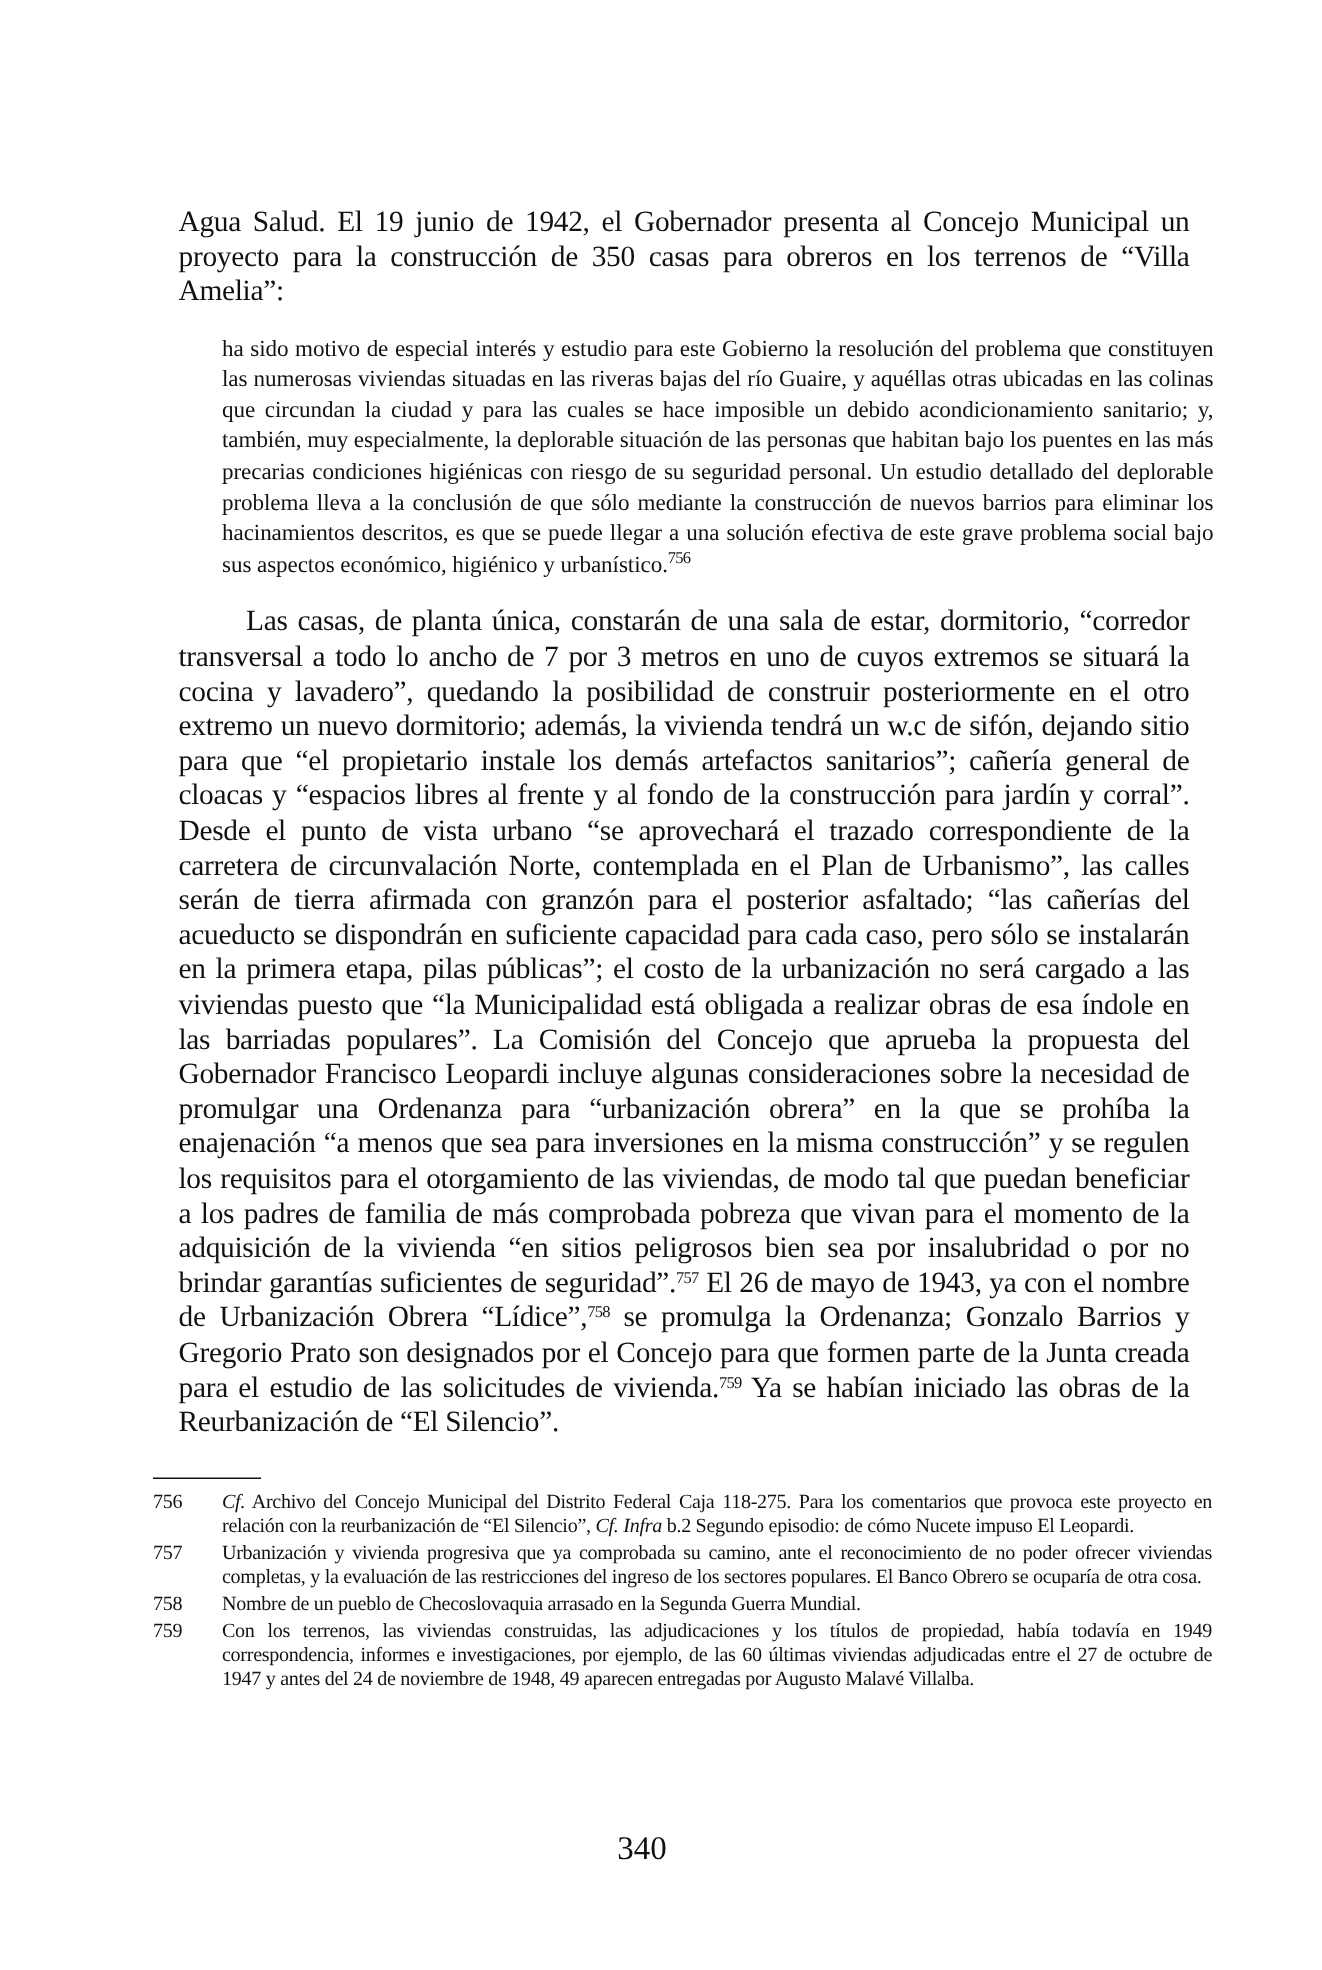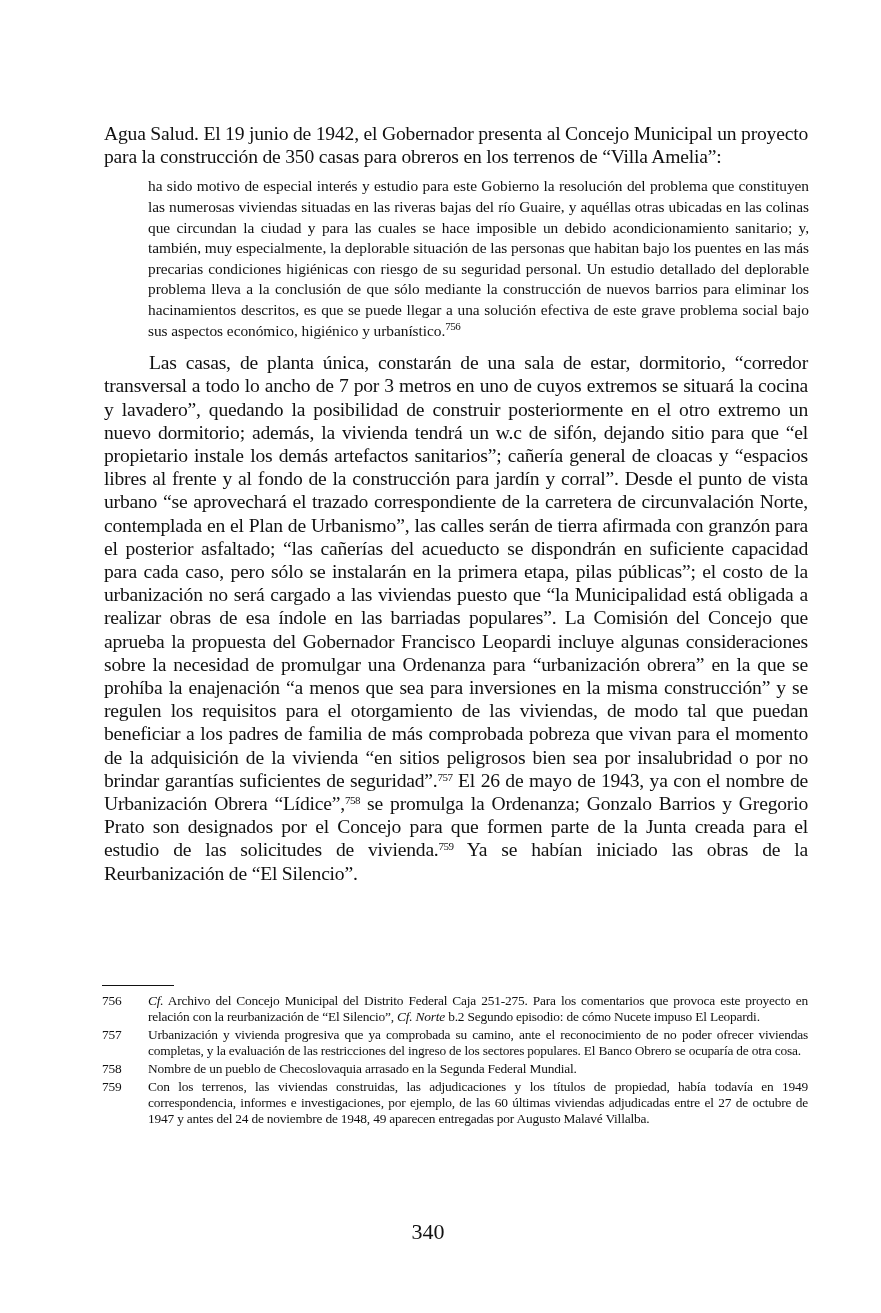--- a/index.html
+++ b/index.html
@@ -1,21 +1,21 @@
 <!DOCTYPE html>
 <html><head>
 <meta charset="utf-8">
 <style>
   html, body { margin: 0; padding: 0; background: #ffffff; }
   body { width: 881px; height: 1313px; position: relative; overflow: hidden; color: #111; }
   .page { position: absolute; left: 0; top: 0; width: 881px; height: 1313px; }
   .main { position: absolute; left: 103px; top: 121px; width: 706px;
           font-family: "Liberation Serif", serif; font-size: 19.6px; line-height: 23.2px;
           text-align: justify; letter-spacing: -0.2px; }
-  .main p { margin: 1px; }
+  .main p { margin: 16px; }
   .quote { margin: 8px 0 10px 45px !important; font-size: 15.4px; line-height: 20.6px; letter-spacing: -0.05px; }
   .indent { text-indent: 45px; }
   sup.fn { font-size: 11px; vertical-align: 6px; line-height: 0; letter-spacing: -0.5px; }
   .rule { position: absolute; left: 102px; top: 985px; width: 72px; height: 0; border-top: 1.3px solid #111; }
   .footnotes { position: absolute; left: 102px; top: 993px; width: 706px;
                font-family: "Liberation Serif", serif; font-size: 13.4px; line-height: 16px; letter-spacing: -0.2px; }
   .fnote { display: flex; margin-bottom: 2px; }
   .fnum { width: 46px; flex: 0 0 46px; }
   .ftext { flex: 1; text-align: justify; }
   .ftext i { font-style: italic; }
@@ -30,29 +30,29 @@
     <p>Agua Salud. El 19 junio de 1942, el Gobernador presenta al Concejo Municipal un proyecto para la construcción de 350 casas para obreros en los terrenos de “Villa Amelia”:</p>
     <p class="quote"><span>ha sido motivo de especial interés y estudio para este Gobierno la resolución del problema que constituyen las numerosas viviendas situadas en las riveras bajas del río Guaire, y aquéllas otras ubicadas en las colinas que circundan la ciudad y para las cuales se hace imposible un debido acondicionamiento sanitario; y, también, muy especialmente, la deplorable situación de las personas que habitan bajo los puentes en las más precarias condiciones higiénicas con riesgo de su seguridad personal. Un estudio detallado del deplorable problema lleva a la conclusión de que sólo mediante la construcción de nuevos barrios para eliminar los hacinamientos descritos, es que se puede llegar a una solución efectiva de este grave problema social bajo sus aspectos económico, higiénico y urbanísti­co.</span><sup class="fn">756</sup></p>
     <p class="indent"><span>Las casas, de planta única, constarán de una sala de estar, dormitorio, “corredor transversal a todo lo ancho de 7 por 3 metros en uno de cuyos extremos se situará la cocina y lavadero”, quedando la posibilidad de construir posteriormente en el otro extremo un nuevo dormitorio;  además, la vivienda tendrá un w.c de sifón, dejando sitio para que “el propietario instale los demás artefactos sanitarios”; cañería general de cloacas y “espacios libres al frente y al fondo de la construcción para jardín y corral”. Desde el punto de vista urbano “se aprovechará el trazado correspondiente de la carretera de circunvalación Norte, contemplada en el Plan de Urbanismo”, las calles serán de tierra afirmada con granzón para el posterior asfaltado; “las cañerías del acueducto se dispondrán en suficiente capacidad para cada caso, pero sólo se instalarán en la primera etapa, pilas públicas”; el costo de la urbanización no será cargado a las viviendas puesto que “la Municipalidad está obligada a realizar obras de esa índole en las barriadas populares”. La Comisión del Concejo que aprueba la propuesta del Gobernador Francisco Leopardi incluye algunas consideraciones sobre la necesidad de promulgar una Ordenanza para “urbanización obrera” en la que se prohíba la enajenación “a menos que sea para inversiones en la misma construcción” y se regulen los requisitos para el otorgamiento de las viviendas, de modo tal que puedan beneficiar a los padres de familia de más comprobada pobreza que vivan para el momento de la adquisición de la vivienda “en sitios peligrosos bien sea por insalubridad o por no brindar garantías suficientes de seguri­dad”.</span><sup class="fn">757</sup><span> El 26 de mayo de 1943, ya con el nombre de Urbanización Obrera “Lídice”,</span><sup class="fn">758</sup><span> se promulga la Ordenanza; Gonzalo Barrios y Gregorio Prato son designados por el Concejo para que formen parte de la Junta creada para el estudio de las solicitudes de vivienda.</span><sup class="fn">759</sup><span> Ya se habían iniciado las obras de la  Reurbanización de “El Silencio”.</span></p>
   </div>
 
   <div class="rule"></div>
 
   <div class="footnotes">
     <div class="fnote">
       <span class="fnum">756</span>
-      <span class="ftext"><i>Cf.</i><span> Archivo del Concejo Municipal del Distrito Federal Caja 251-275. Para los comentarios que provoca este proyecto en relación con la reurbanización de “El Silencio”, </span><i>Cf. Norte</i><span> b.2 Segundo episodio: de cómo Nucete impuso El Leopardi.</span></span>
+      <span class="ftext"><i>Cf.</i><span> Archivo del Concejo Municipal del Distrito Federal Caja 118-275. Para los comentarios que provoca este proyecto en relación con la reurbanización de “El Silencio”, </span><i>Cf. Infra</i><span> b.2 Segundo episodio: de cómo Nucete impuso El Leopardi.</span></span>
     </div>
     <div class="fnote">
       <span class="fnum">757</span>
       <span class="ftext">Urbanización y vivienda progresiva que ya comprobada su camino, ante el reconocimiento de no poder ofrecer viviendas completas, y la evaluación de las restricciones del ingreso de los sectores populares. El Banco Obrero se ocuparía de otra cosa.</span>
     </div>
     <div class="fnote">
       <span class="fnum">758</span>
-      <span class="ftext">Nombre de un  pueblo de Checoslovaquia arrasado en la Segunda Federal Mundial.</span>
+      <span class="ftext">Nombre de un  pueblo de Checoslovaquia arrasado en la Segunda Guerra Mundial.</span>
     </div>
     <div class="fnote">
       <span class="fnum">759</span>
       <span class="ftext">Con los terrenos, las viviendas construidas, las adjudicaciones y los títulos de propiedad, había todavía en 1949 correspondencia, informes e investigaciones, por ejemplo, de las 60 últimas viviendas adjudicadas entre el 27 de octubre de 1947 y antes del 24 de noviembre de 1948, 49 aparecen entregadas por Augusto Malavé Villalba.</span>
     </div>
   </div>
 
   <div class="pagenum">340</div>
 </div>
 

